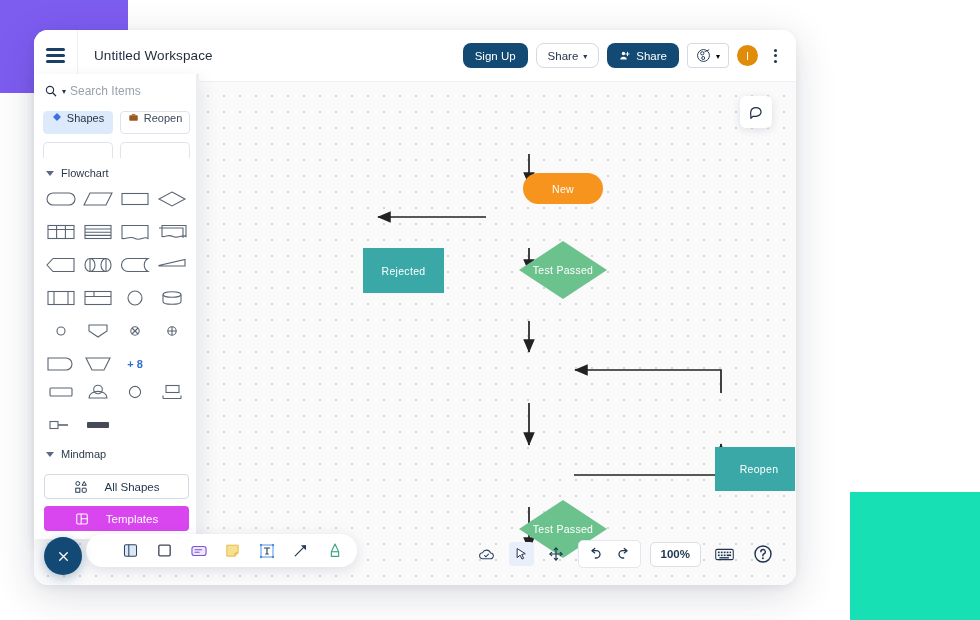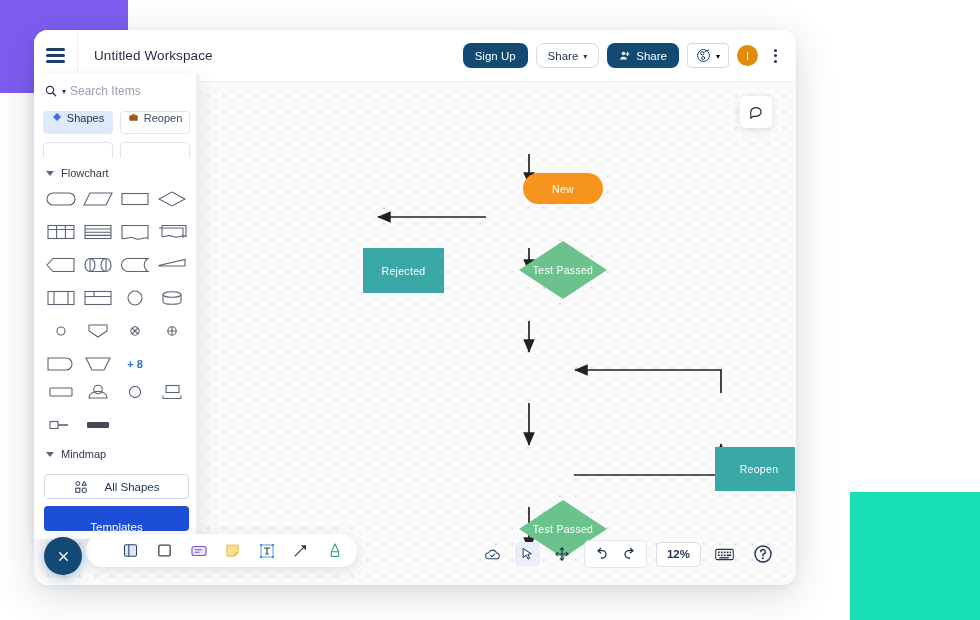--- a/index.html
+++ b/index.html
@@ -106,21 +106,21 @@
   .tri { width: 0; height: 0; border-left: 4.5px solid transparent; border-right: 4.5px solid transparent; border-top: 5.5px solid #5b6a80; }
   .shape-grid { display: grid; grid-template-columns: repeat(4, 1fr); padding: 0 8px; row-gap: 5px; }
   .shape-cell { height: 28px; display: flex; align-items: center; justify-content: center; cursor: pointer; }
   .more-count { font-size: 11px; color: #2f6fd0; font-weight: bold; }
   .panel-footer { position: absolute; left: 0; right: 0; bottom: 8px; padding: 0 10px; }
   .pf-btn {
     height: 25px; width: 100%; border-radius: 4px; font-size: 11.5px; display: flex;
     align-items: center; justify-content: center; gap: 17px; cursor: pointer; margin-top: 7px;
   }
   .pf-outline { border: 1px solid #d3dae4; background: #fff; color: #22374f; }
-  .pf-solid { background: #1d4ed8; color: #fff; flex-direction: column; }
+  .pf-solid { background: #d946ef; color: #fff; }
   .panel-scroll {
     position: absolute; right: 0; top: 0; width: 3px; height: 100%;
     background: linear-gradient(#eceef2, #eceef2); z-index: 7;
   }
 
   
   .comment-fab {
     position: absolute; right: 24px; top: 14px; width: 32px; height: 32px;
     background: #fff; border-radius: 6px; display: flex; align-items: center; justify-content: center;
     box-shadow: 0 2px 9px rgba(30,40,70,0.13); cursor: pointer; z-index: 8;
@@ -318,21 +318,21 @@
           </div>
           <div class="br-btn">
             <svg width="16" height="16" viewBox="0 0 24 24">
               <path d="M15 7H10a5.5 5.5 0 0 0 0 11h1.5" fill="none" stroke="#1e3450" stroke-width="1.9" stroke-linecap="round"></path>
               <path d="M12.4 3.6L16.6 7l-4.2 3.4" fill="none" stroke="#1e3450" stroke-width="1.9" stroke-linecap="round" stroke-linejoin="round"></path>
             </svg>
           </div>
         </div>
 
         <div class="zoom-pill">
-          <span>12%</span>
+          <span>100%</span>
         </div>
 
         <div class="br-btn">
           <svg width="19" height="15" viewBox="0 0 26 18">
             <rect x="1" y="2" width="24" height="14" rx="2" fill="none" stroke="#1e3450" stroke-width="1.4"></rect>
             <g fill="#1e3450">
               <rect x="4" y="5" width="2.4" height="2.2"></rect>
                 <rect x="8" y="5" width="2.4" height="2.2"></rect>
               <rect x="12" y="5" width="2.4" height="2.2"></rect>
                 <rect x="16" y="5" width="2.4" height="2.2"></rect>

